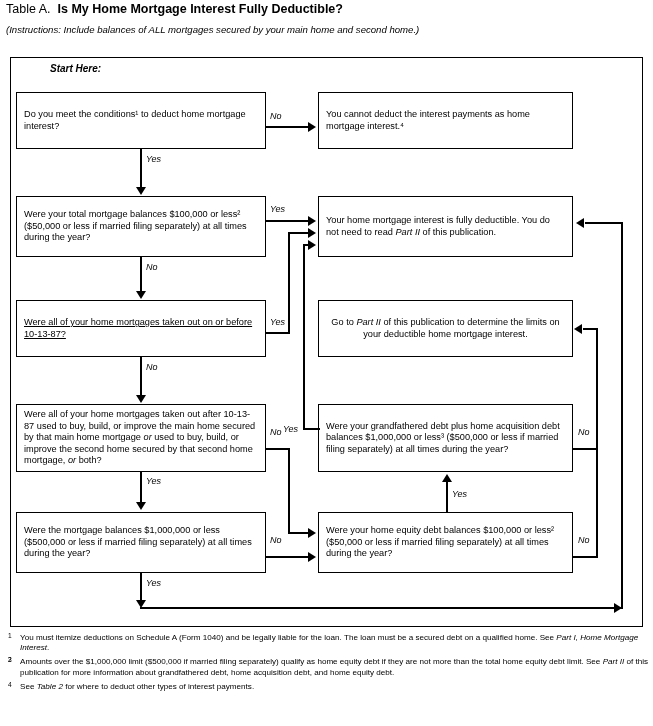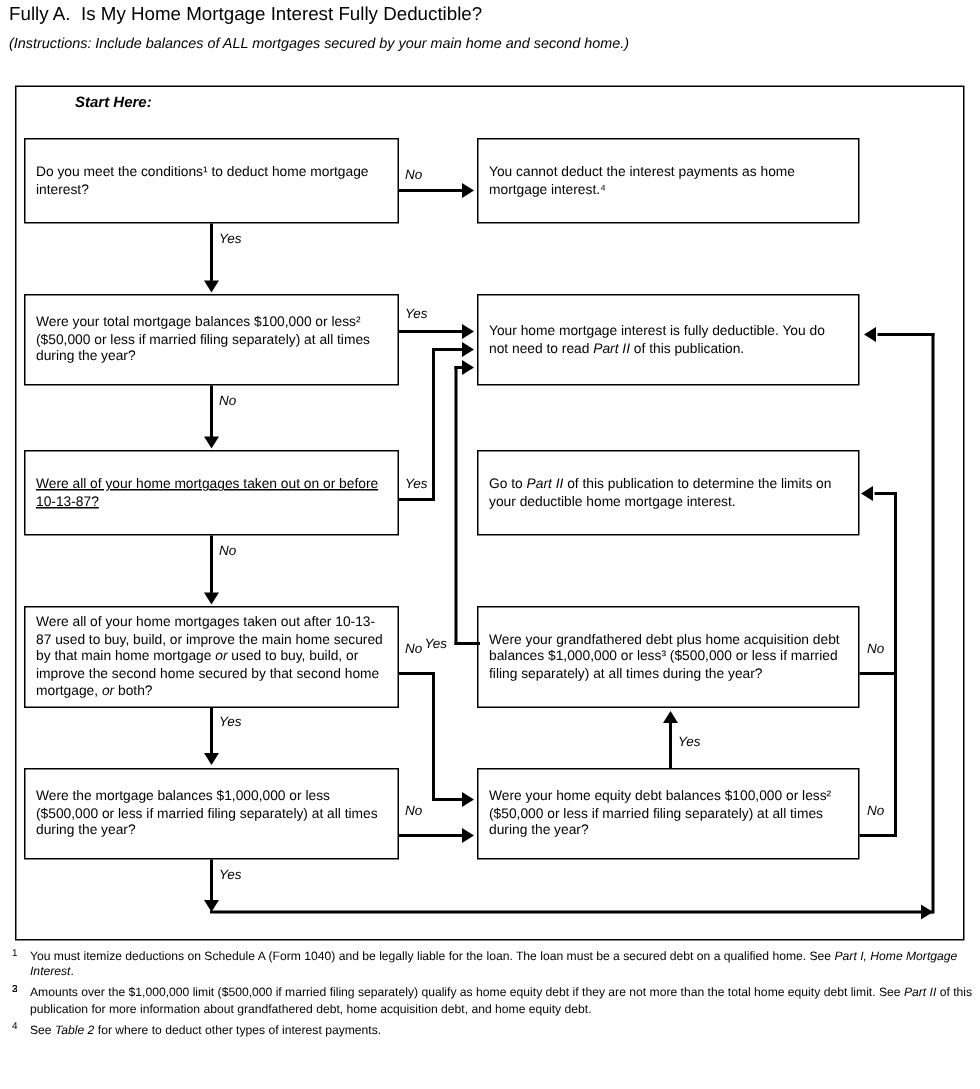--- a/index.html
+++ b/index.html
@@ -3,21 +3,21 @@
 <meta charset="utf-8">
 <style>
   html,body{margin:0;padding:0;background:#fff;}
   body{width:653px;height:726px;position:relative;
        font-family:"Liberation Sans","DejaVu Sans",sans-serif;color:#000;
        -webkit-font-smoothing:none;}
   #page{position:relative;width:653px;height:726px;overflow:hidden;}
 
   .fig-title{position:absolute;left:6px;top:2px;font-size:12.5px;}
   .fig-title .lbl{font-weight:normal;}
-  .fig-title .ttl{font-weight:normal;margin-left:7px;}
+  .fig-title .ttl{font-weight:bold;margin-left:7px;}
 
   .instructions{position:absolute;left:6px;top:24px;font-size:9.6px;font-style:italic;}
 
   .frame{position:absolute;left:10px;top:57px;width:633px;height:570px;
          border:1.6px solid #000;box-sizing:border-box;}
 
   .start-here{position:absolute;left:50px;top:63px;font-size:10px;font-style:italic;font-weight:bold;}
 
   .box{position:absolute;border:1.4px solid #000;box-sizing:border-box;background:#fff;
        display:flex;align-items:center;}
@@ -40,21 +40,21 @@
   .note{position:relative;padding-left:14px;margin-bottom:4px;}
   .note .mk{position:absolute;left:2px;top:-2px;font-size:6.6px;}
   .note i{font-style:italic;}
 </style>
 </head>
 <body>
 
 <div id="page">
 
   <div class="fig-title">
-    <span class="lbl">Fully A.</span><span class="ttl">Is My Home Mortgage Interest Fully Deductible?</span>
+    <span class="lbl">Table A.</span><span class="ttl">Is My Home Mortgage Interest Fully Deductible?</span>
   </div>
 
   <div class="instructions">(Instructions: Include balances of ALL mortgages secured by your main home and second home.)</div>
 
   <div class="frame"></div>
   <div class="start-here">Start Here:</div>
 
   <div class="box" style="left:318px;top:92px;width:255px;height:57px;">
     <div class="txt">You cannot deduct the interest payments as home mortgage interest.⁴</div>
   </div>
@@ -68,21 +68,21 @@
   </div>
 
   <div class="box" style="left:318px;top:196px;width:255px;height:61px;">
     <div class="txt">Your home mortgage interest is fully deductible. You do not need to read <i>Part II</i> of this publication.</div>
   </div>
 
   <div class="box" style="left:16px;top:300px;width:250px;height:57px;text-decoration:underline;">
     <div class="txt">Were all of your home mortgages taken out on or before 10-13-87?</div>
   </div>
 
-  <div class="box" style="left:318px;top:300px;width:255px;height:57px;">
+  <div class="box" style="left:318px;top:300px;width:255px;height:57px;text-align:center;">
     <div class="txt">Go to <i>Part II</i> of this publication to determine the limits on your deductible home mortgage interest.</div>
   </div>
 
   <div class="box" style="left:16px;top:404px;width:250px;height:68px;">
     <div class="txt">Were all of your home mortgages taken out after 10-13-87 used to buy, build, or improve the main home secured by that main home mortgage <i>or</i> used to buy, build, or improve the second home secured by that second home mortgage, <i>or</i> both?</div>
   </div>
 
   <div class="box" style="left:318px;top:404px;width:255px;height:68px;">
     <div class="txt">Were your grandfathered debt plus home acquisition debt balances $1,000,000 or less³ ($500,000 or less if married filing separately) at all times during the year?</div>
   </div>

